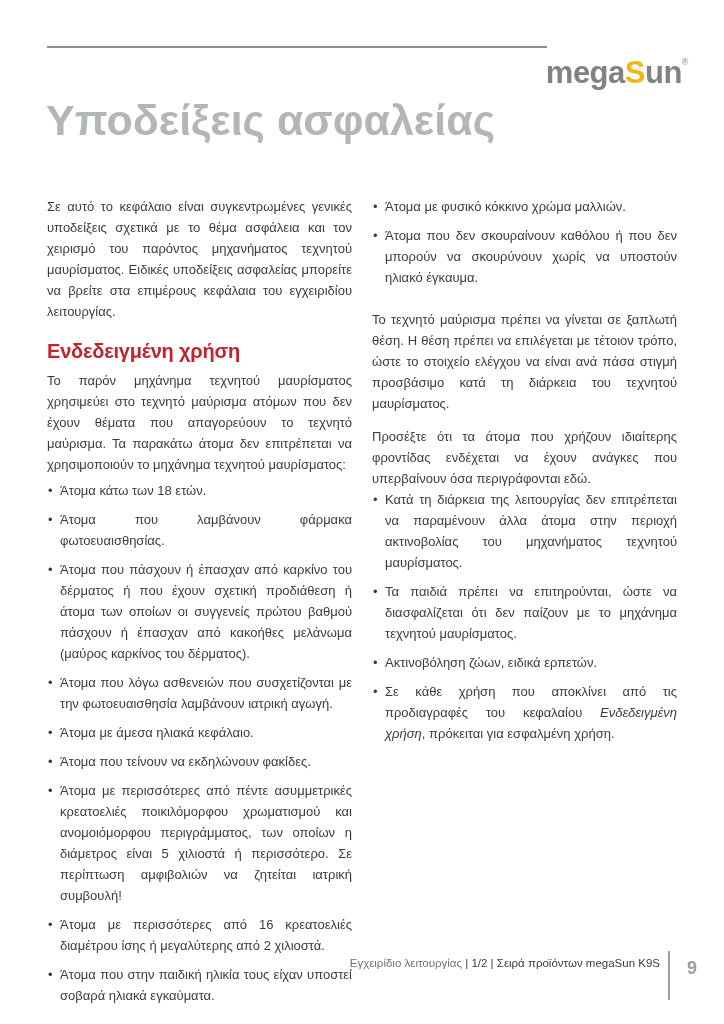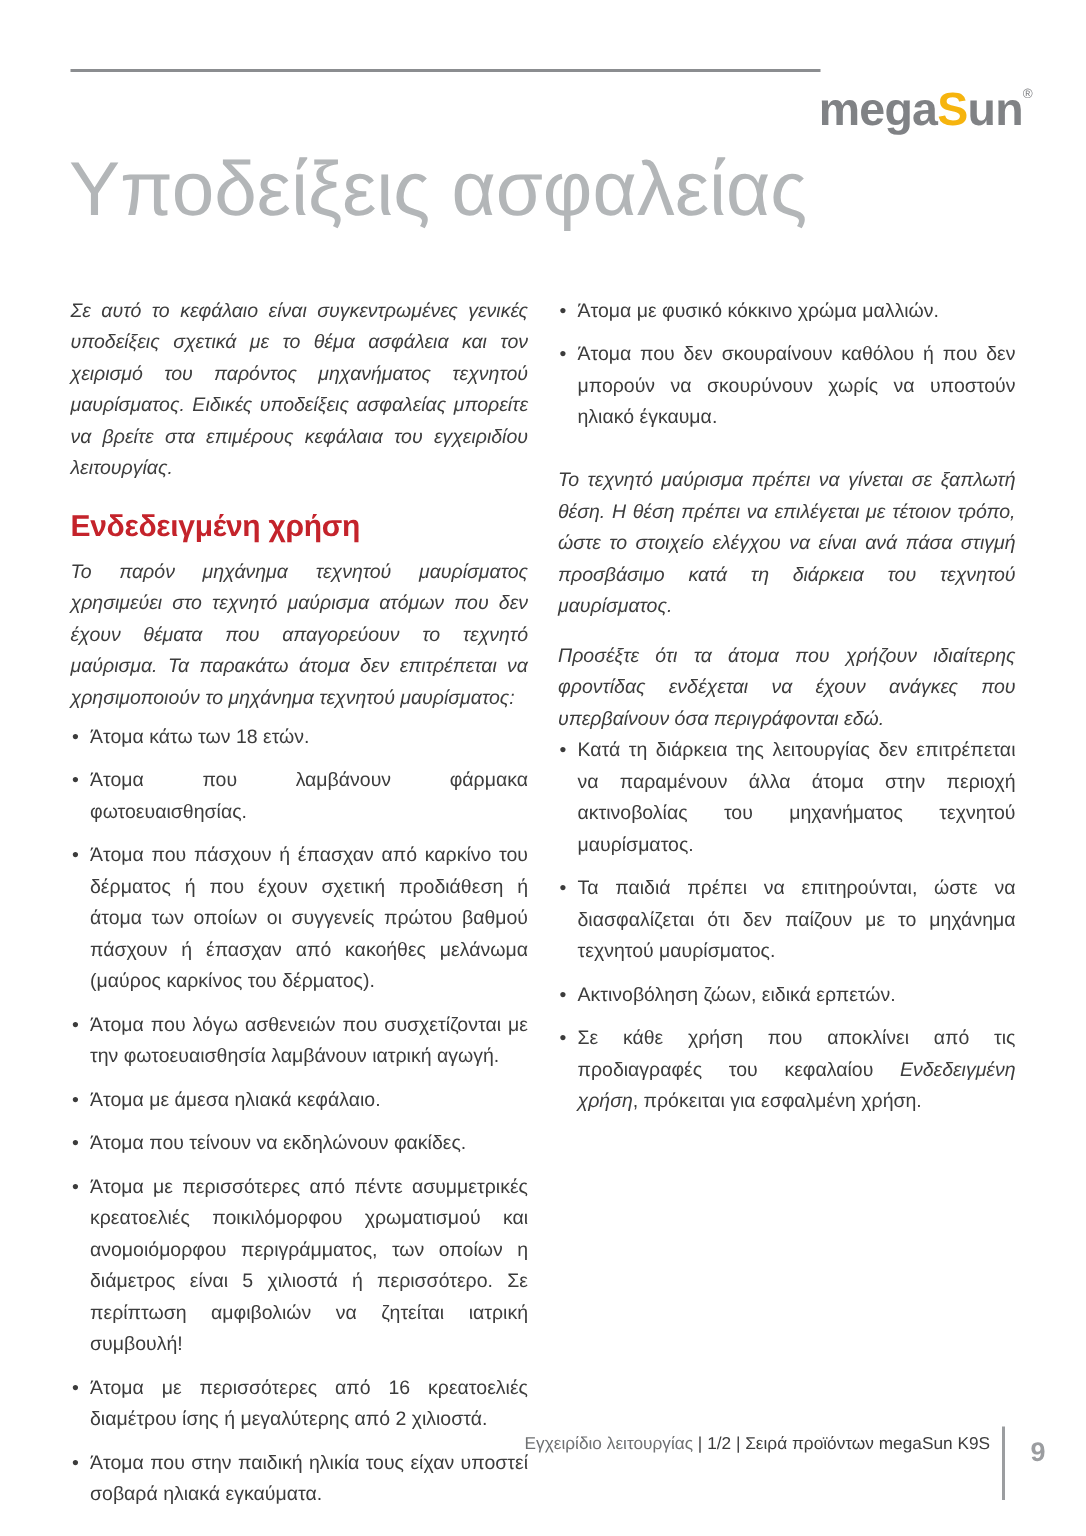--- a/index.html
+++ b/index.html
@@ -38,39 +38,39 @@
     font-size: 9px;
     color: #808285;
     vertical-align: 18px;
     font-weight: normal;
   }
 
   
   .page-title {
     position: absolute;
     left: 46px; top: 96px;
-    font-size: 51px;
-    font-weight: normal;
+    font-size: 43px;
+    font-weight: bold;
     color: #b3b6b8;
     letter-spacing: 0px;
   }
 
   
   .columns {
     position: absolute;
     left: 47px; top: 196px;
     width: 630px;
     display: flex;
     gap: 20px;
     font-size: 13px;
     line-height: 21px;
   }
   .col { width: 305px; }
 
-  p.body-par { text-align: justify; font-style: italic; }
+  p.body-par { text-align: justify; }
   .par-gap { margin-top: 21px; }
   .par-gap-sm { margin-top: 12px; }
 
   h2.section-heading {
     font-size: 20px;
     font-weight: bold;
     color: #c4232b;
     margin: 19px 0 8px 0;
     letter-spacing: -0.2px;
   }

